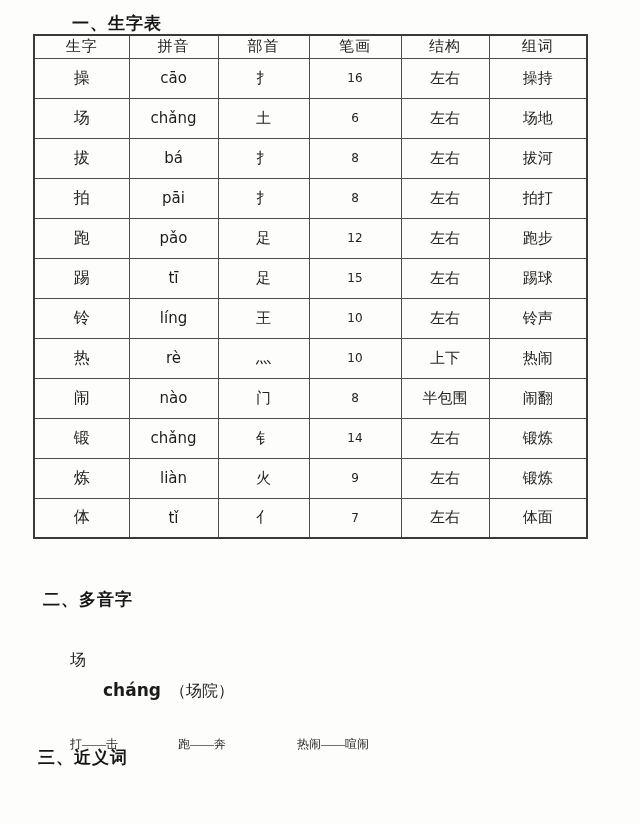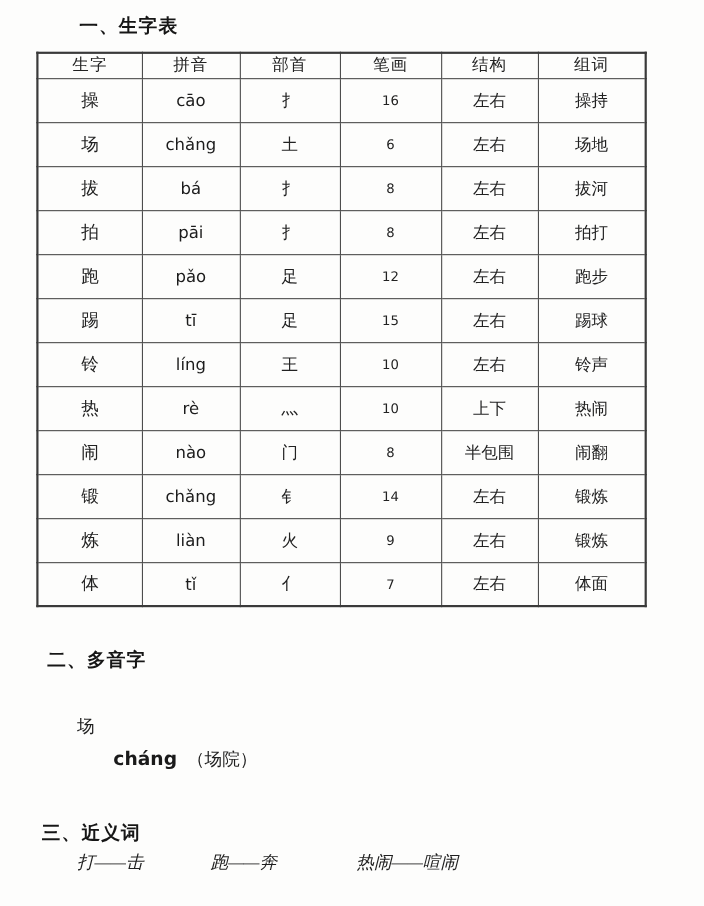--- a/index.html
+++ b/index.html
@@ -19,21 +19,21 @@
     letter-spacing: 1px;
     color: #161616;
   }
   .title1 { position: absolute; left: 72px; top: 12px; }
   .title2 { position: absolute; left: 43px; top: 588px; }
   .title3 { position: absolute; left: 38px; top: 746px; }
 
   table.charTable {
     position: absolute;
     left: 33px;
-    top: 47px;
+    top: 34px;
     width: 553px;
     border-collapse: collapse;
     table-layout: fixed;
     border: 2px solid #3a3a3a;
     padding-left: 44px;
   }
   .charTable th, .charTable td {
     border: 1px solid #4d4d4d;
     text-align: center;
     vertical-align: middle;
@@ -63,24 +63,23 @@
     margin-right: 9px;
     color: #1a1a1a;
   }
   .poly-line1 { top: 622px; width: 500px; }
   .poly-head-char { position: absolute; left: 70px; top: 650px; font-size: 16px; }
   .poly-line2 { top: 680px; }
 
   .synonyms {
     position: absolute;
     left: 70px;
-    top: 774px;
-    font-size: 16px;
+    top: 736px;
+    font-size: 12px;
     white-space: nowrap;
-    font-style: italic;
   }
   .synonyms .pair { display: inline-block; }
   .synonyms .pair + .pair { margin-left: 57px; }
   .synonyms .pair.p3 { margin-left: 68px; }
 </style>
 </head>
 <body>
 
 <div class="page">
 

